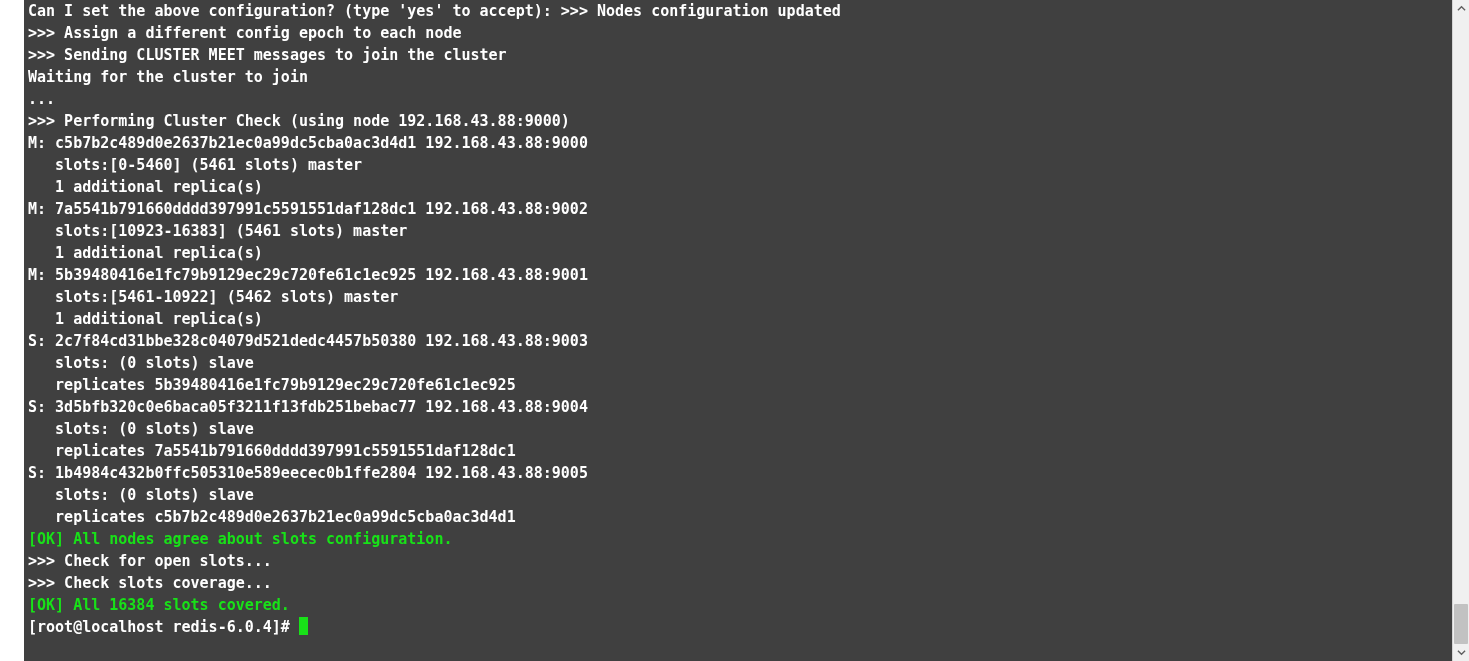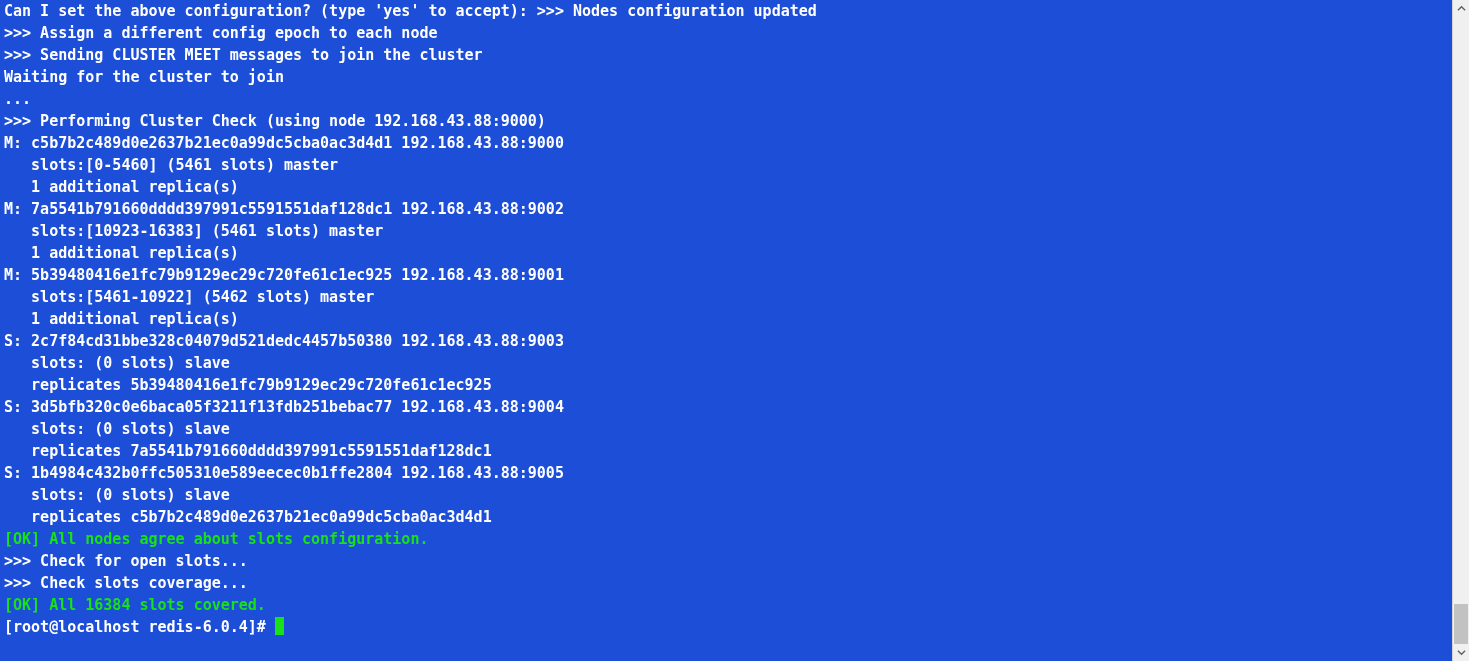--- a/index.html
+++ b/index.html
@@ -11,26 +11,27 @@
       line-height: 22px;
       color: #fff;
       overflow: hidden;
     }
     .wrapper {
       display: flex;
       width: 1469px;
       height: 661px;
     }
     .terminal {
-      background: #1d4ed8;
+      background: #404040;
       width: 1452px;
       height: 661px;
       padding: 0 4px;
       white-space: pre;
       overflow: hidden;
+      margin-left: 24px;
     }
     .scrollbar {
       width: 17px;
       height: 661px;
       background: #f0f0f0;
       display: flex;
       flex-direction: column;
       justify-content: space-between;
       align-items: center;
       border-left: 1px solid #d4d4d4;

